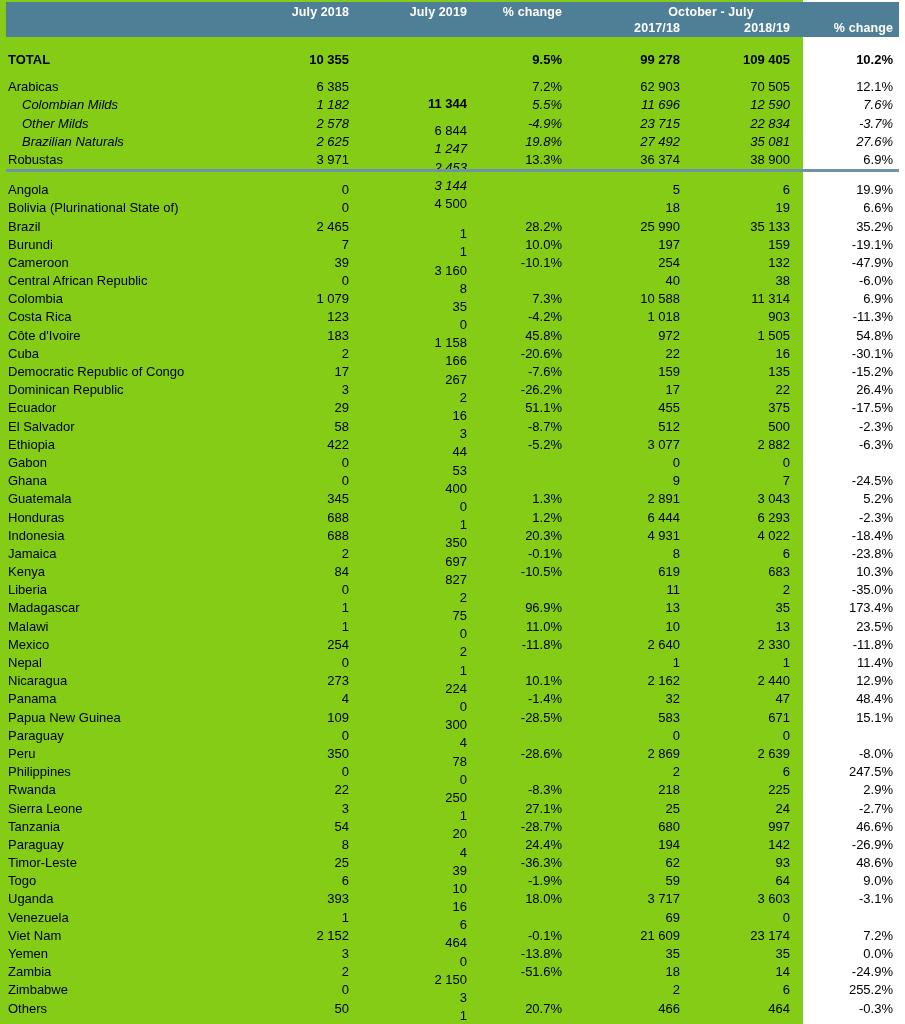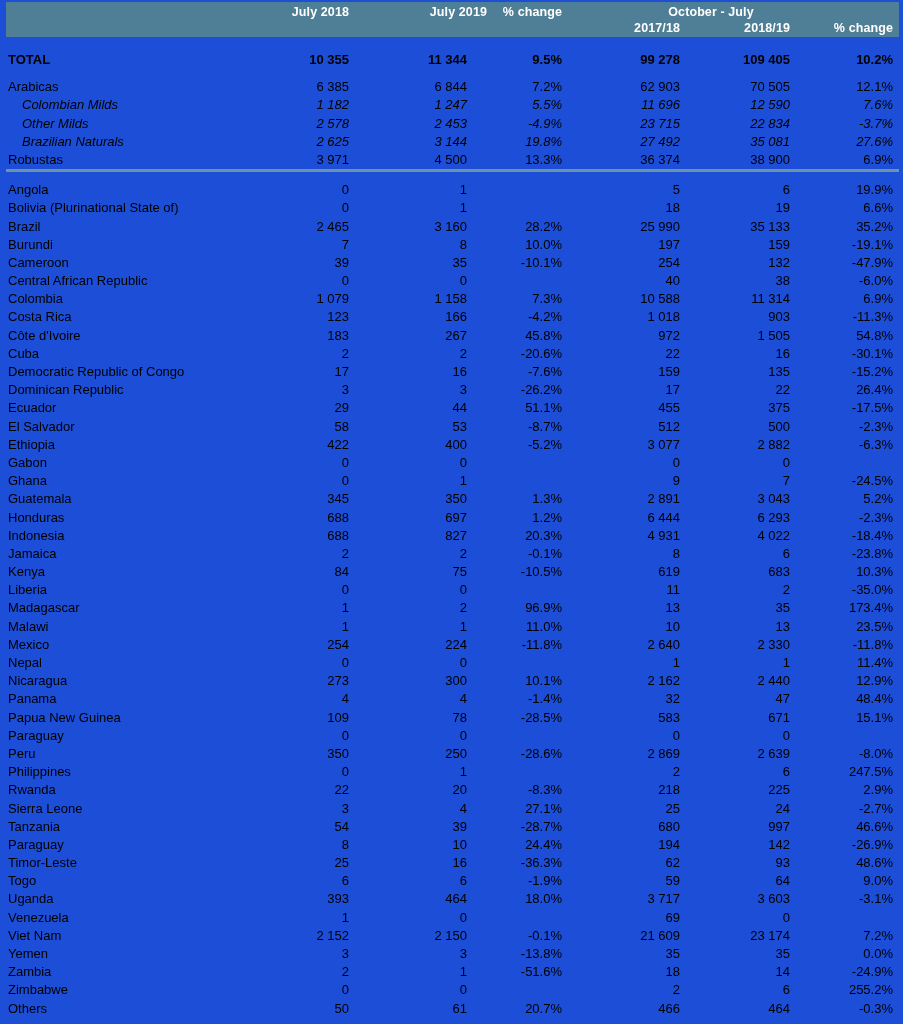--- a/index.html
+++ b/index.html
@@ -10,23 +10,23 @@
   body {
     width: 905px;
     height: 1024px;
     font-family: "Liberation Sans", sans-serif;
     color: #000000;
     overflow: hidden;
   }
 
   #sheet {
     position: relative;
-    width: 903px;
+    width: 803px;
     height: 1024px;
-    background: #1d4ed8;
+    background: #84cc16;
   }
 
   
   .header-band {
     position: absolute;
     left: 6px;
     top: 2px;
     width: 893px;
     height: 35px;
     background: #4f7f96;
@@ -68,21 +68,21 @@
     line-height: 18.2px;
   }
 
   .c-label { left: 8px; text-align: left; }
   .c-indent { left: 22px; text-align: center; }
 
   .num { text-align: right; }
 
   
   .col1 { right: 556px; width: 180px; }  
-  .col2 { right: 438px; width: 160px; }  
+  .col2 { right: 438px; width: 160px; margin-top: 44px; }  
   .col3 { right: 343px; width: 120px; }  
   .col4 { right: 225px; width: 160px; }  
   .col5 { right: 115px; width: 160px; }  
   .col6 { right: 12px;  width: 120px; }  
 
   .bold { font-weight: bold; }
   .ital { font-style: italic; }
 
   
   .spacer-sm { height: 9px; }
@@ -96,21 +96,21 @@
     background: #6d93a8;
   }
 </style>
 </head>
 <body>
 
 <div id="sheet">
 
   <div class="header-band">
     <span class="hdr-cell hdr-row1 hdr-right" style="right:550px;width:180px;">July 2018</span>
-    <span class="hdr-cell hdr-row1 hdr-right" style="right:412px;width:160px;">July 2019</span>
+    <span class="hdr-cell hdr-row1 hdr-right" style="right:432px;width:160px;">July 2019</span>
     <span class="hdr-cell hdr-row1 hdr-right" style="right:337px;width:120px;">% change</span>
     <span class="hdr-cell hdr-row1 hdr-center" style="left:560px;width:290px;">October - July</span>
 
     <span class="hdr-cell hdr-row2 hdr-right" style="right:219px;width:160px;">2017/18</span>
     <span class="hdr-cell hdr-row2 hdr-right" style="right:109px;width:160px;">2018/19</span>
     <span class="hdr-cell hdr-row2 hdr-right" style="right:6px;width:120px;">% change</span>
   </div>
 
   <div class="tbl">
 

